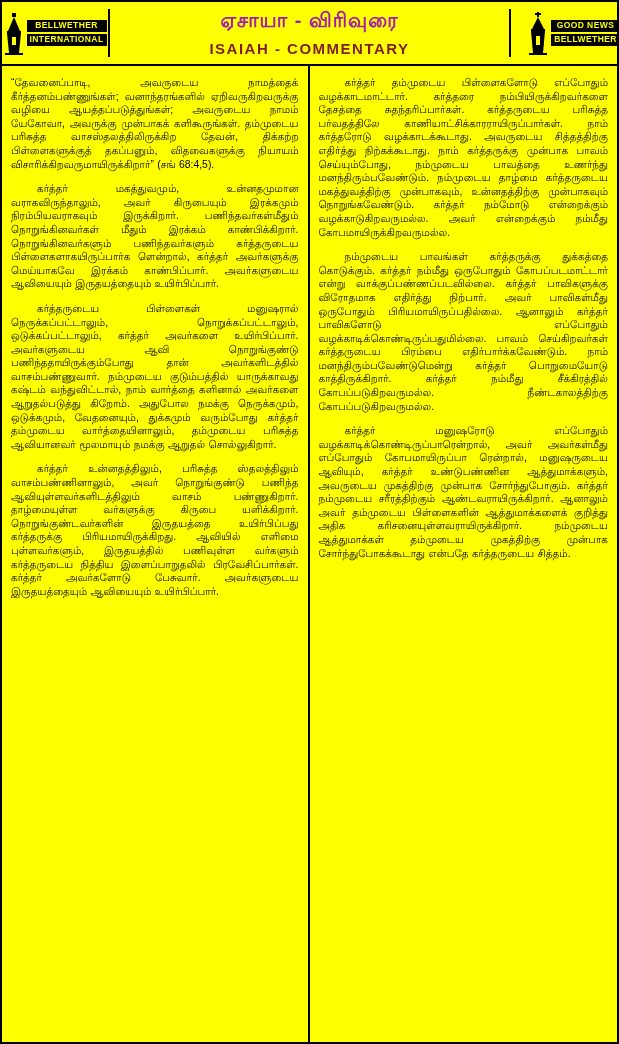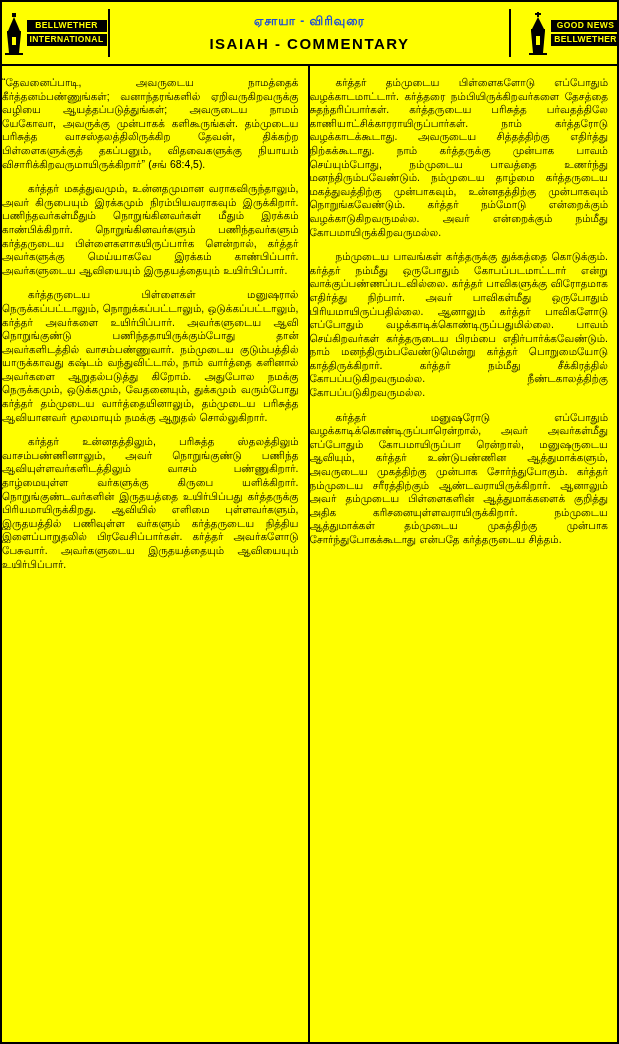--- a/index.html
+++ b/index.html
@@ -69,41 +69,41 @@
   }
   .title-box {
     flex: 1 1 auto;
     display: flex;
     flex-direction: column;
     align-items: center;
     justify-content: center;
     gap: 6px;
   }
   .title-ta {
-    font-size: 12px;
+    font-size: 20px;
     font-weight: bold;
     letter-spacing: 1px;
-    color: #1d4ed8;
+    color: #a21caf;
   }
   .title-en {
     font-size: 15px;
     font-weight: bold;
     letter-spacing: 1.5px;
-    color: #000000;
+    color: #7f1d1d;
   }
   
   .body-area {
     display: flex;
     height: calc(100% - 62px);
     box-sizing: border-box;
   }
   .col {
     width: 50%;
     box-sizing: border-box;
-    padding: 10px 9px 6px 0;
+    padding: 10px 9px 6px 9px;
     overflow: hidden;
   }
   .col.left {
     border-right: 2px solid #000000;
   }
   .para {
     font-size: 10.4px;
     line-height: 13.6px;
     color: #000000;
     text-align: justify;

